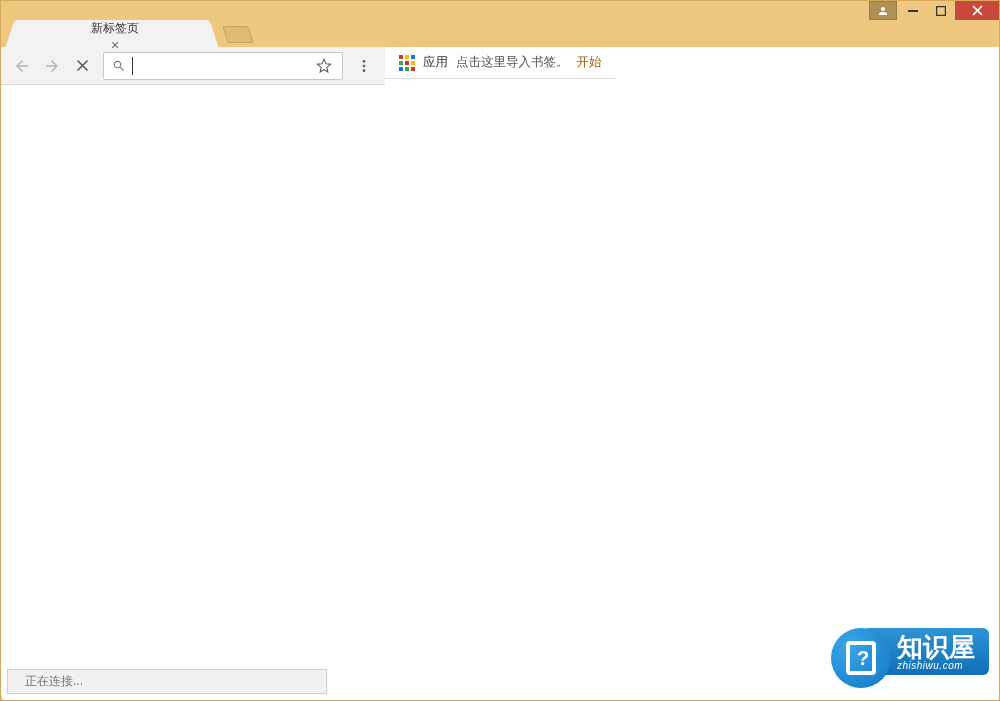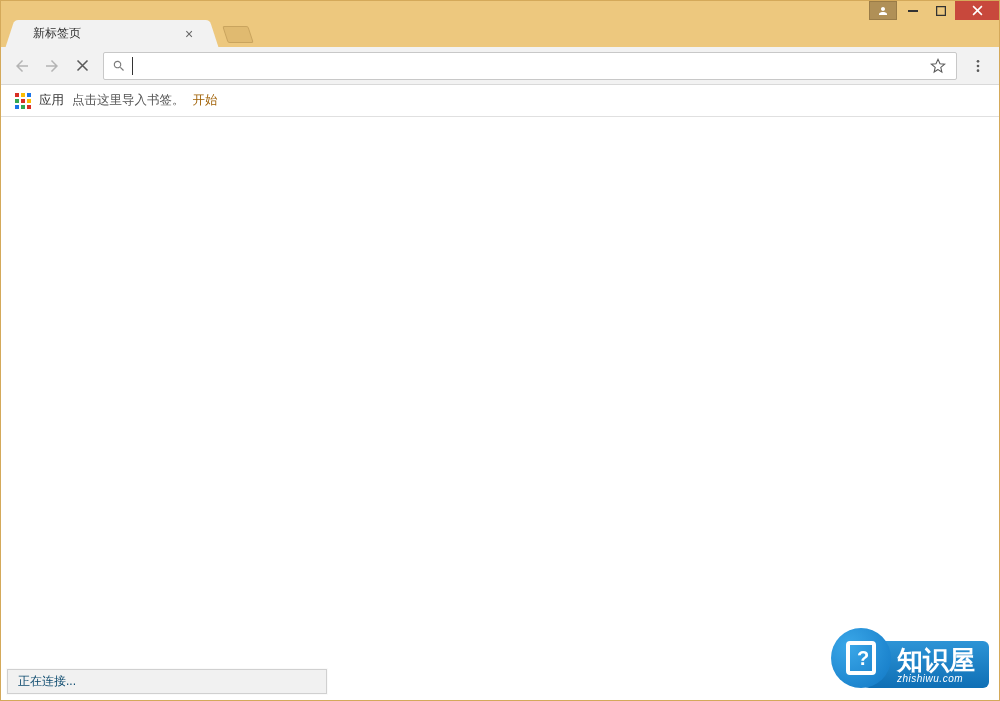--- a/index.html
+++ b/index.html
@@ -20,20 +20,21 @@
       width: 190px;
       background: #f2f2f2;
       border-top-left-radius: 4px;
       border-top-right-radius: 4px;
       display: flex;
       align-items: center;
       padding: 0 10px 0 16px;
       font-size: 12px;
       color: #333;
       margin-left: 6px;
+      flex-direction: column;
     }
     .tab::before, .tab::after {
       content: "";
       position: absolute;
       bottom: 0;
       width: 14px;
       height: 27px;
       background: #f2f2f2;
     }
     .tab::before { left: -7px; transform: skewX(-18deg); border-top-left-radius: 4px; }
@@ -90,42 +91,42 @@
       gap: 8px;
     }
     .apps-ico { width: 16px; height: 16px; display: grid; grid-template-columns: repeat(3, 4px); grid-template-rows: repeat(3, 4px); gap: 2px; }
     .apps-ico span:nth-child(1){background:#d93025}.apps-ico span:nth-child(2){background:#fbbc04}.apps-ico span:nth-child(3){background:#1a73e8}
     .apps-ico span:nth-child(4){background:#34a853}.apps-ico span:nth-child(5){background:#d93025}.apps-ico span:nth-child(6){background:#fbbc04}
     .apps-ico span:nth-child(7){background:#1a73e8}.apps-ico span:nth-child(8){background:#34a853}.apps-ico span:nth-child(9){background:#d93025}
     .bm-hint { color: #555; margin-left: 0; }
     .bm-link { color: #a16207; cursor: pointer; }
 
     .content { background: #fff; flex: 1; }
-    .main-area { display: flex; flex-direction: column; height: calc(701px - 19px - 27px); background:#fff;border-radius:8px; }
+    .main-area { display: flex; flex-direction: row; height: calc(701px - 19px - 27px); background:#fff;border-radius:8px; }
 
     .statusbar {
       position: absolute;
       left: 6px;
       bottom: 6px;
       background: #f1f1f1;
       border: 1px solid #d0d0d0;
       border-left: 1px solid #d0d0d0;
-      padding: 3px 10px;
+      padding: 3px 17px;
       font-size: 12px;
-      color: #0c4a6e;
+      color: #737373;
       width: 320px;
       box-shadow: 0 0 0 1px rgba(0,0,0,0.02);
     }
 
     .watermark {
       position: absolute;
       right: 10px;
       bottom: 12px;
       display: flex;
-      align-items: flex-end;
+      align-items: flex-start;
       gap: 8px;
     }
     .wm-circle {
       width: 60px; height: 60px;
       background: radial-gradient(circle at 30% 30%, #3aa7e8, #1177c4);
       border-radius: 50%;
       display: flex; align-items: center; justify-content: center;
       position: relative;
       left: 10px;
       z-index: 2;

